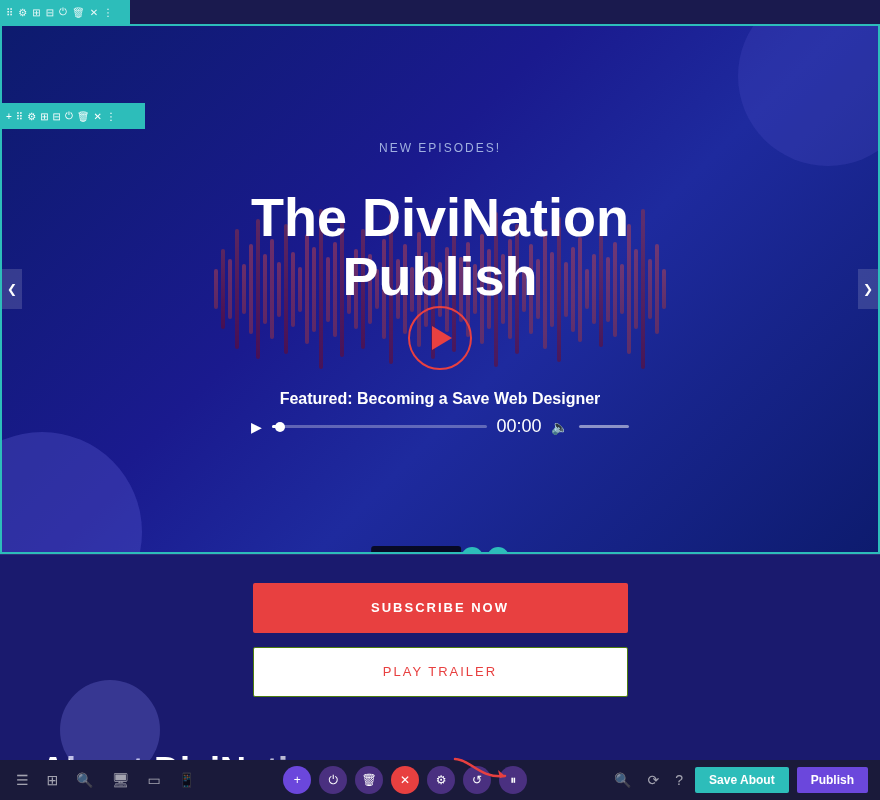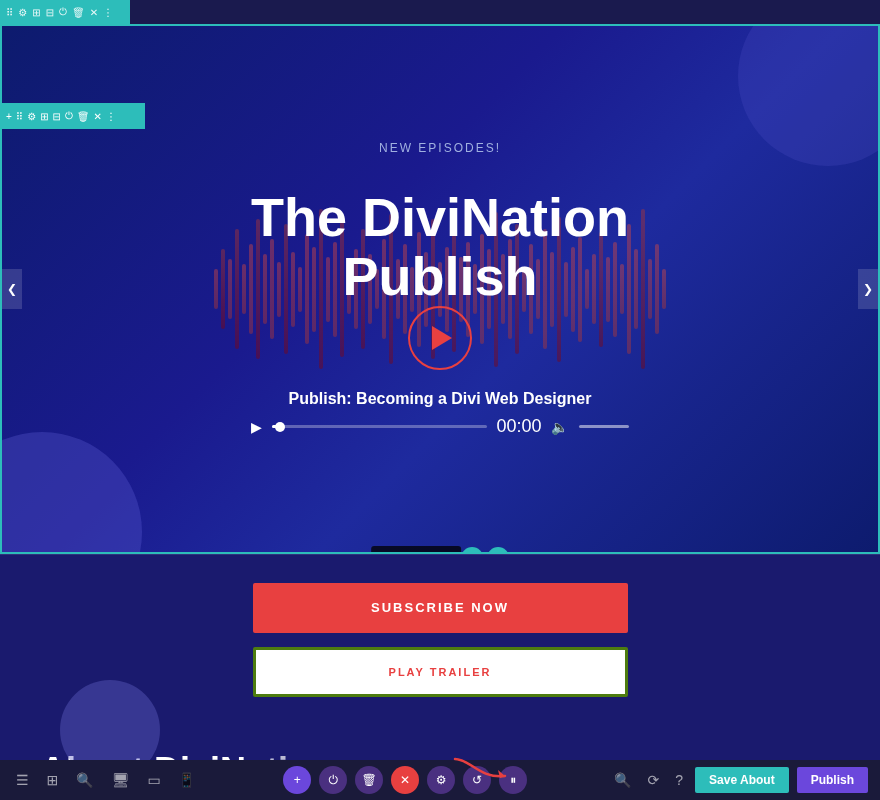--- a/index.html
+++ b/index.html
@@ -336,23 +336,23 @@
       cursor: pointer;
       border-radius: 2px;
     }
 
     .play-trailer-btn {
       width: 100%;
       max-width: 375px;
       height: 50px;
       background: white;
       color: #e84040;
-      border: 3px solid #4d7c0f;
-      font-size: 11px;
-      font-weight: 700;
+      border: 1px solid #4d7c0f;
+      font-size: 13px;
+      font-weight: 400;
       letter-spacing: 2px;
       text-transform: uppercase;
       cursor: pointer;
       border-radius: 2px;
     }
 
     
     .bottom-section {
       position: absolute;
       top: 724px;
@@ -574,21 +574,21 @@
     <div class="new-episodes-label">NEW EPISODES!</div>
     <h1 class="hero-title">
       <span>The DiviNation</span><br>
       <span>Publish</span>
     </h1>
 
     <div class="play-button-circle">
       <div class="play-triangle"></div>
     </div>
 
-    <div class="featured-title">Publish: Becoming a Divi Web Designer</div>
+    <div class="featured-title">Featured: Becoming a Save Web Designer</div>
 
     <div class="audio-player">
       <span class="play-btn-small">▶</span>
       <div class="progress-bar-container">
         <div class="progress-fill"></div>
         <div class="progress-dot"></div>
       </div>
       <span class="time-label">00:00</span>
       <span class="volume-icon">🔈</span>
       <div class="volume-bar"></div>

